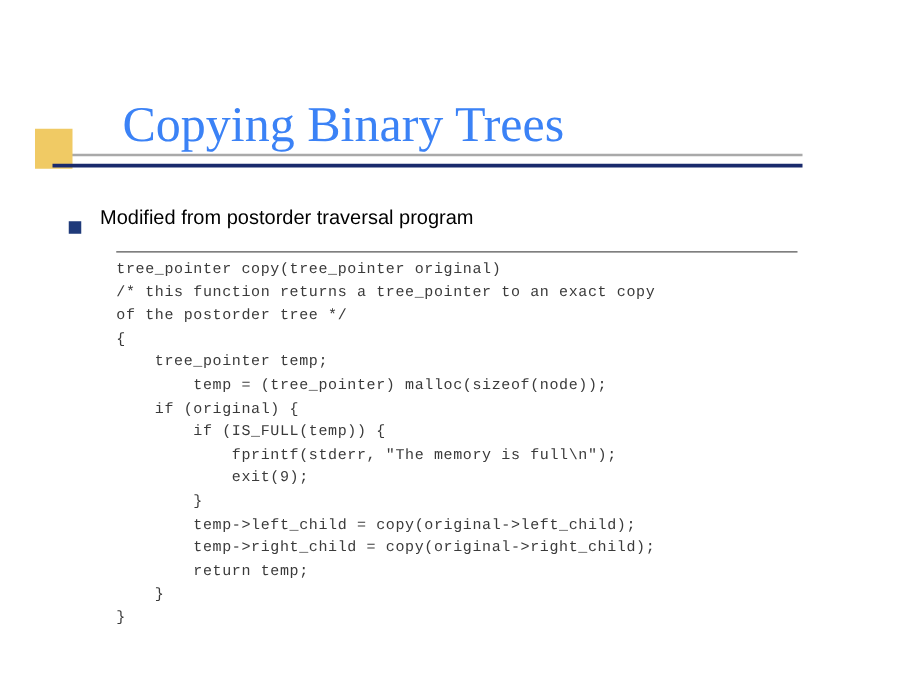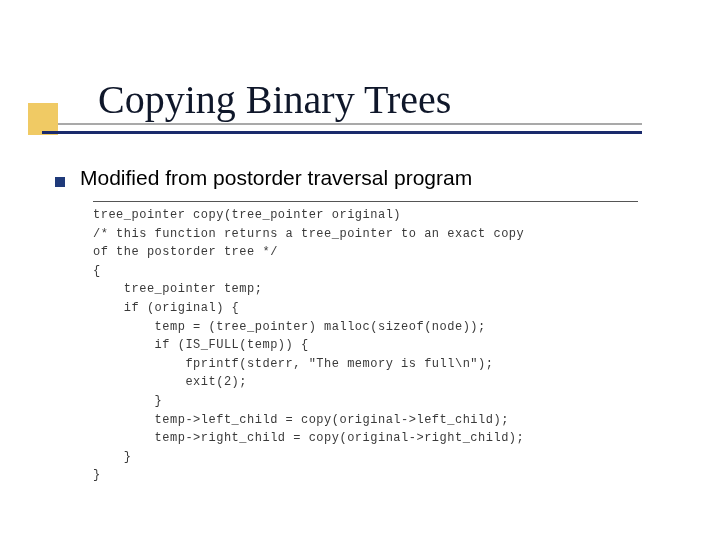--- a/index.html
+++ b/index.html
@@ -39,38 +39,38 @@
       background: #1a2a6c;
       z-index: 2;
     }
     .title {
       position: absolute;
       top: 76px;
       left: 98px;
       font-family: "Times New Roman", Times, serif;
       font-size: 40px;
       font-weight: normal;
-      color: #0f172a;
+      color: #3b82f6;
       letter-spacing: 0px;
       z-index: 3;
     }
     .bullet {
       position: absolute;
       top: 177px;
       left: 55px;
       width: 10px;
       height: 10px;
       background: #1f3a7a;
     }
     .subtitle {
       position: absolute;
       top: 166px;
       left: 80px;
       font-family: Verdana, Arial, sans-serif;
-      font-size: 21px;
+      font-size: 16px;
       color: #000;
     }
     .code-box {
       position: absolute;
       top: 201px;
       left: 93px;
       width: 545px;
       background: #fff;
       font-family: "Courier New", Courier, monospace;
       font-size: 12px;
@@ -96,24 +96,25 @@
 <div class="bullet"></div>
 <div class="subtitle">Modified from postorder traversal program</div>
 
 <div class="code-box">
   <div class="code-rule-top"></div>
   <div class="code-line">tree_pointer copy(tree_pointer original)</div>
   <div class="code-line">/* this function returns a tree_pointer to an exact copy</div>
   <div class="code-line">of the postorder tree */</div>
   <div class="code-line">{</div>
   <div class="code-line">    tree_pointer temp;</div>
+  <div class="code-line">        temp = (tree_pointer) malloc(sizeof(node));</div>
   <div class="code-line">    if (original) {</div>
-  <div class="code-line">        temp = (tree_pointer) malloc(sizeof(node));</div>
   <div class="code-line">        if (IS_FULL(temp)) {</div>
   <div class="code-line">            fprintf(stderr, "The memory is full\n");</div>
-  <div class="code-line">            exit(2);</div>
+  <div class="code-line">            exit(9);</div>
   <div class="code-line">        }</div>
   <div class="code-line">        temp-&gt;left_child = copy(original-&gt;left_child);</div>
   <div class="code-line">        temp-&gt;right_child = copy(original-&gt;right_child);</div>
+  <div class="code-line">        return temp;</div>
   <div class="code-line">    }</div>
   <div class="code-line">}</div>
 
 </div>
 
 </body></html>

